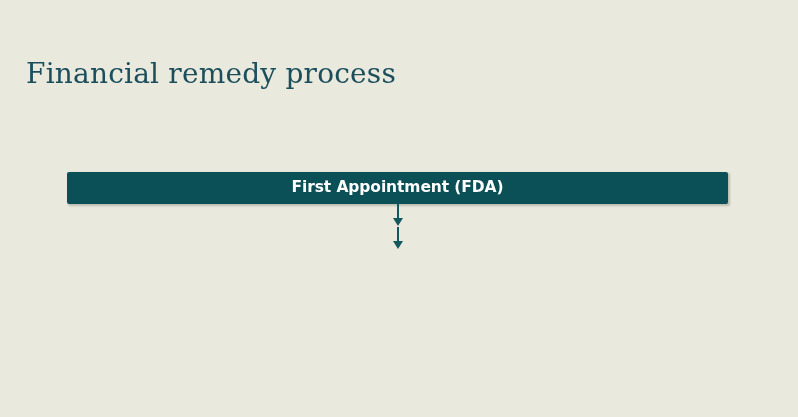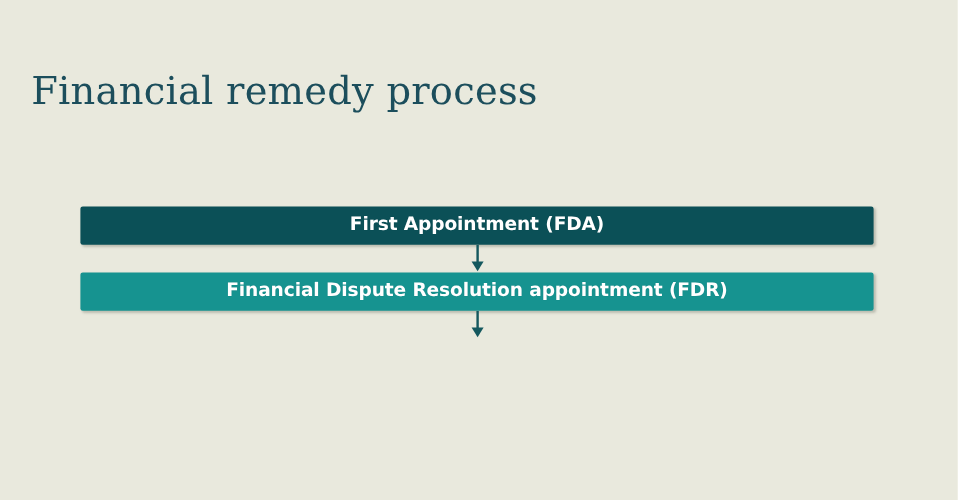--- a/index.html
+++ b/index.html
@@ -21,21 +21,21 @@
     background: #e9e9dd;
     box-sizing: border-box;
   }
 
   
   #slide-title {
     position: absolute;
     left: 26px;
     top: 56px;
     font-family: "DejaVu Serif", "Liberation Serif", serif;
-    font-size: 32px;
+    font-size: 28px;
     font-weight: 400;
     letter-spacing: 0.2px;
     color: #1c4e5c;
     white-space: nowrap;
     line-height: 1.25;
   }
 
   
   #flow {
     position: absolute;
@@ -99,23 +99,20 @@
       <span class="flow-box-label">First Appointment (FDA)</span>
     </div>
 
     <div class="connector">
       <svg width="13" height="23" viewBox="0 0 13 23">
         <rect x="5.5" y="0" width="2" height="15" fill="#14585e"></rect>
         <polygon points="1.5,14 11.5,14 6.5,22" fill="#14585e"></polygon>
       </svg>
     </div>
 
-    <div class="flow-box box-fdr">
-      <span class="flow-box-label">Financial Dispute Resolution appointment (FDR)</span>
-    </div>
 
     <div class="connector">
       <svg width="13" height="23" viewBox="0 0 13 23">
         <rect x="5.5" y="0" width="2" height="15" fill="#14585e"></rect>
         <polygon points="1.5,14 11.5,14 6.5,22" fill="#14585e"></polygon>
       </svg>
     </div>
 
 
   </div>

